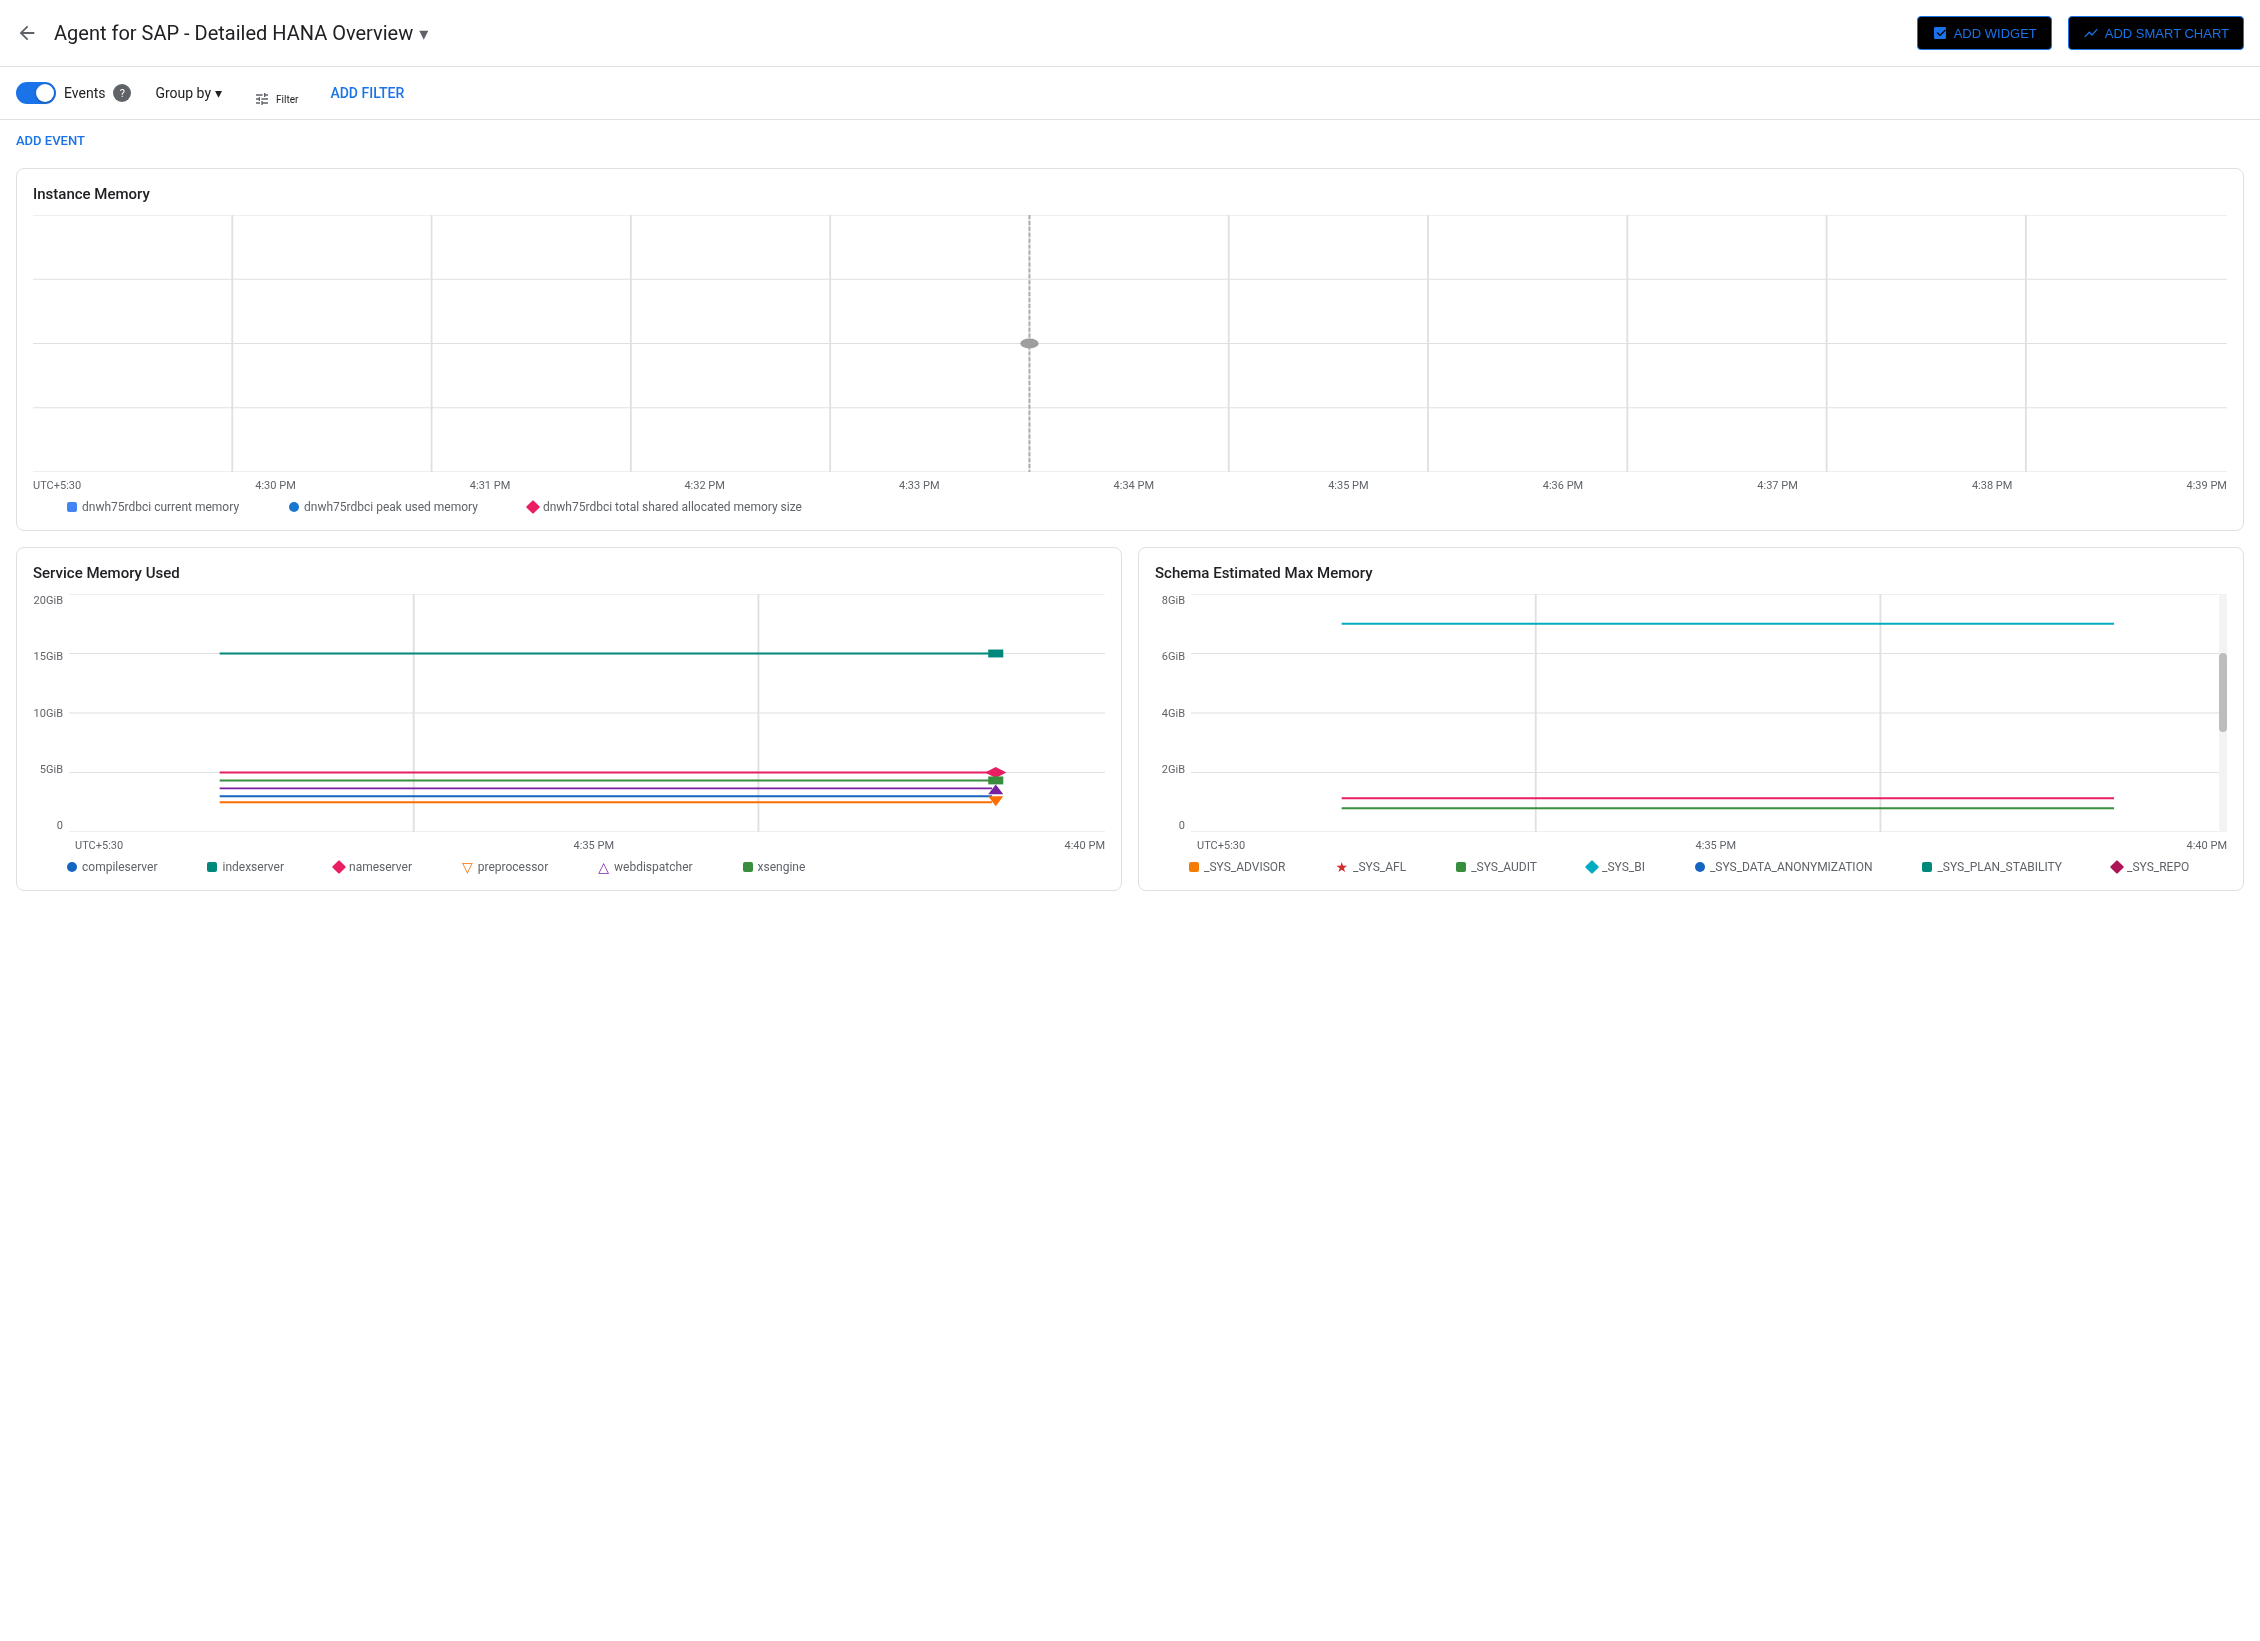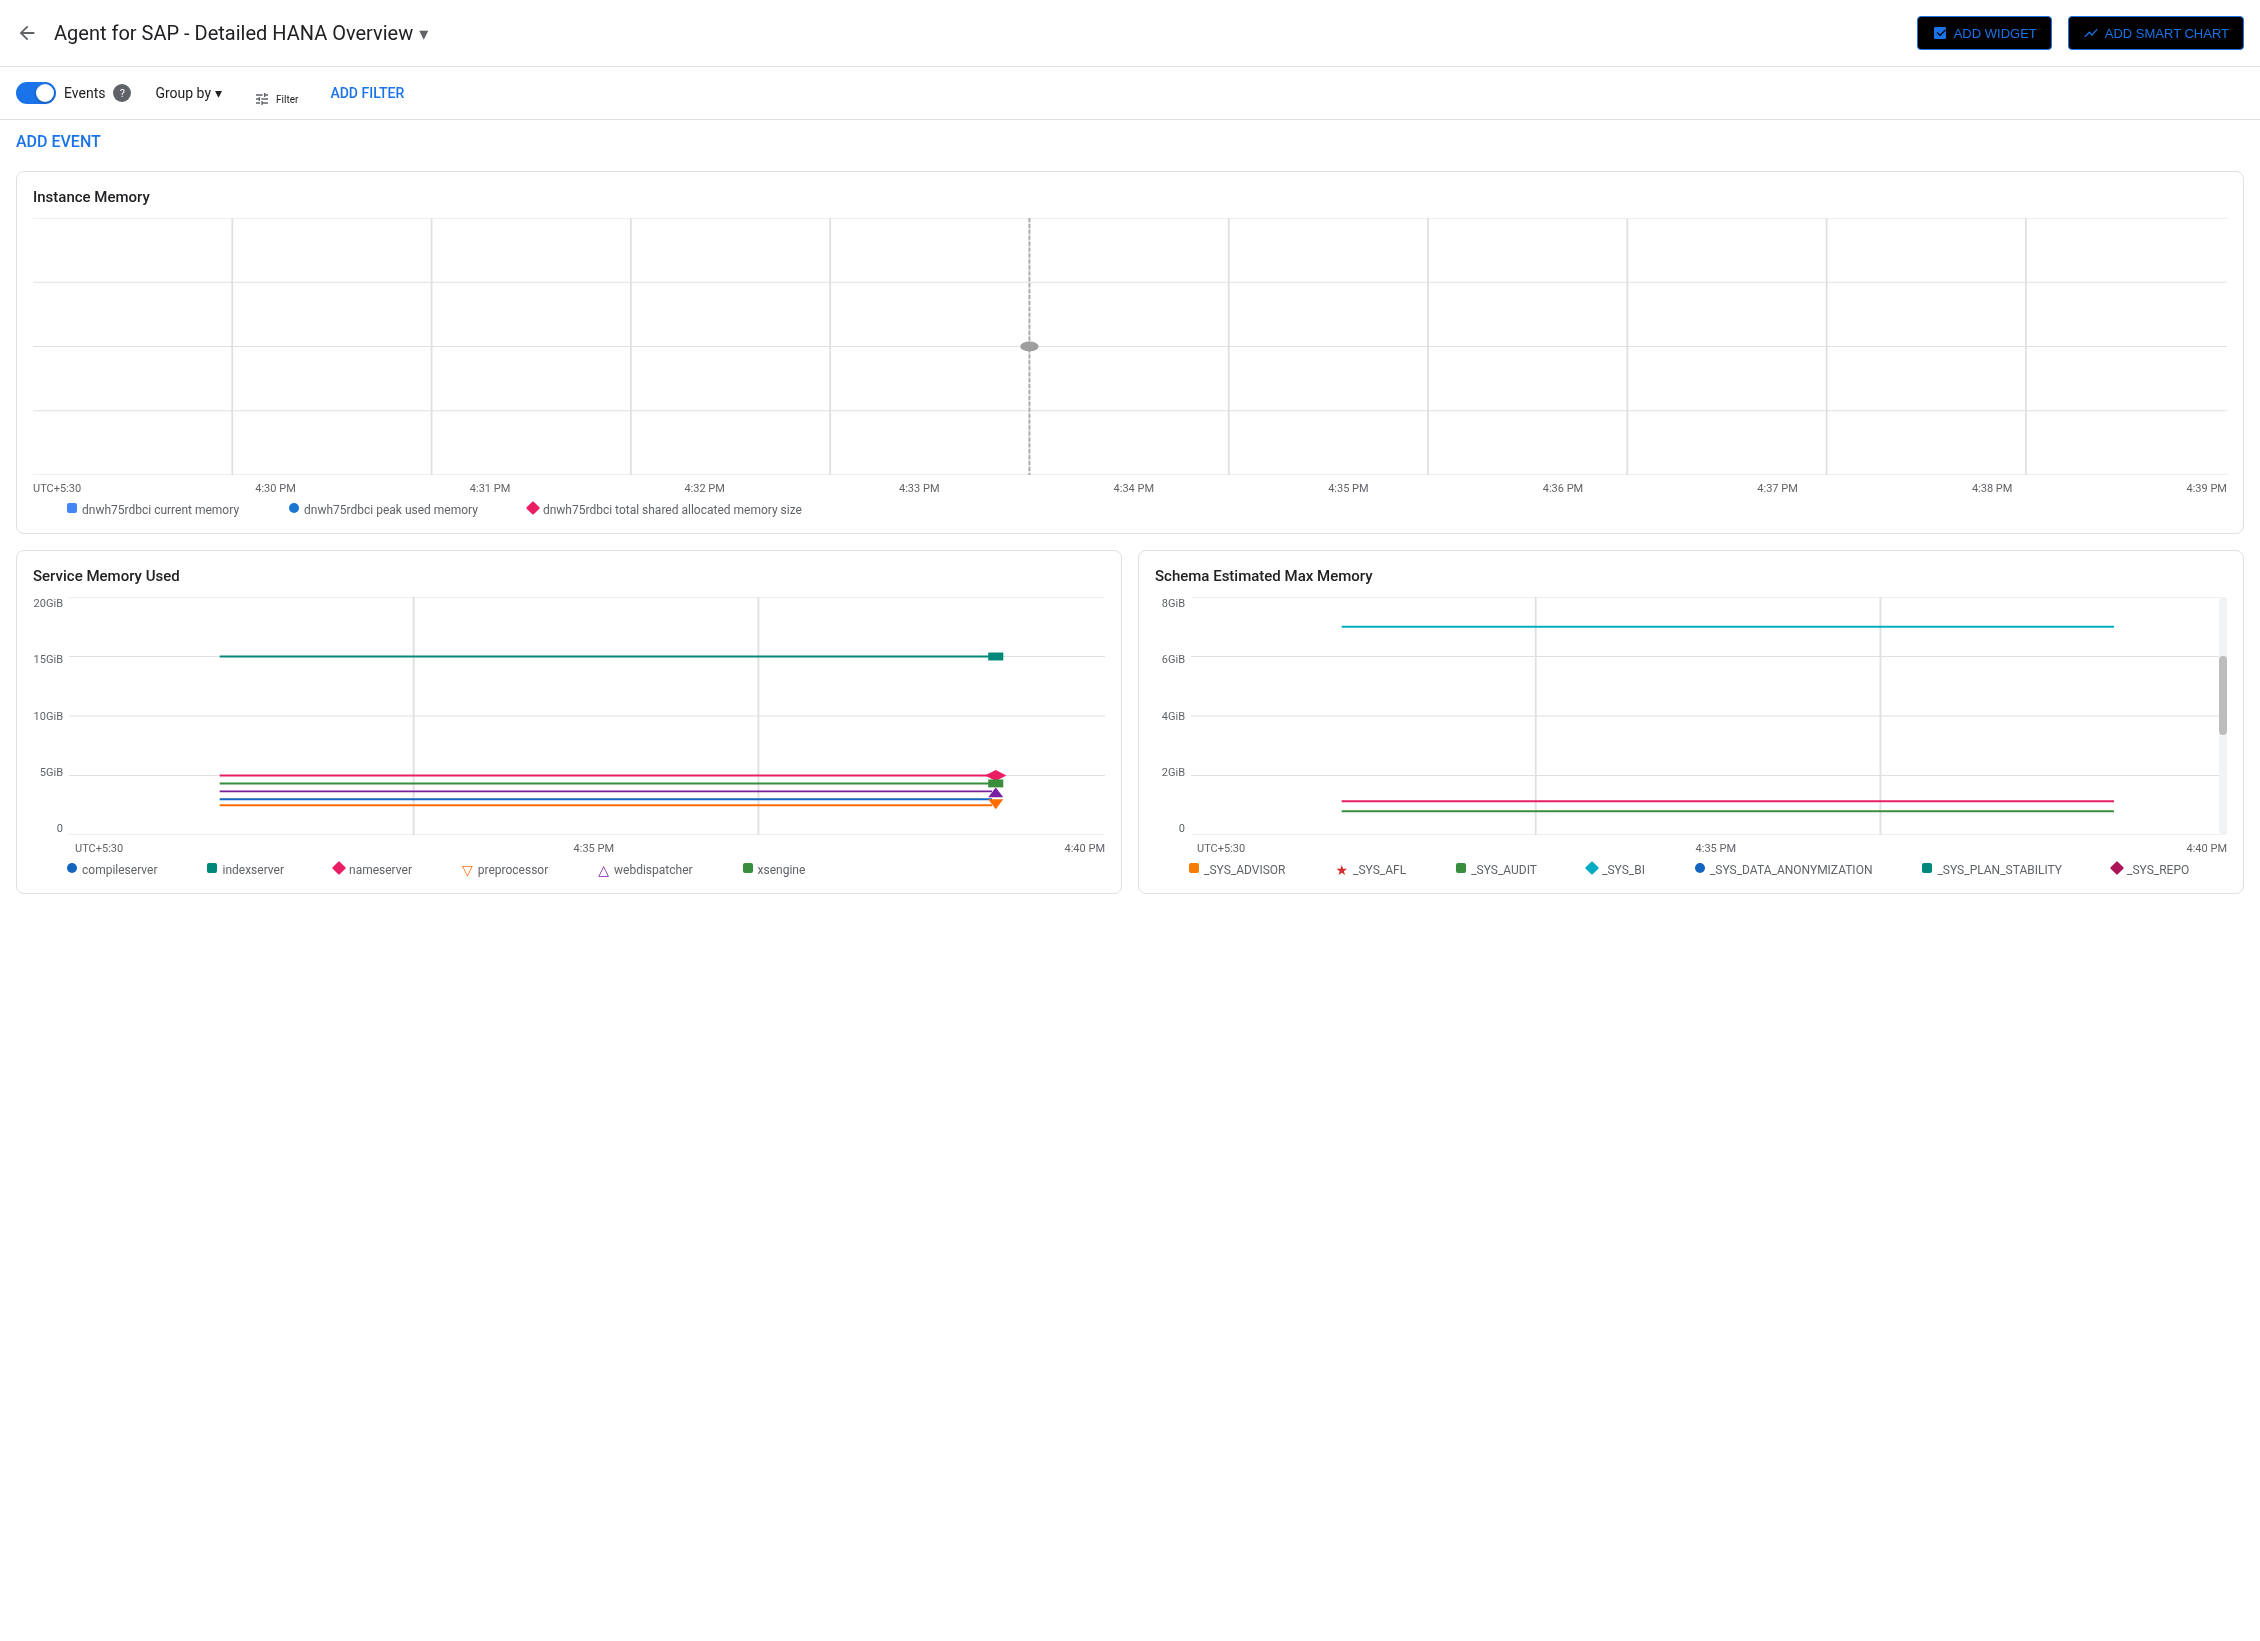--- a/index.html
+++ b/index.html
@@ -128,21 +128,21 @@
       padding: 4px 8px;
       border-radius: 4px;
     }
 
     
     .add-event-bar {
       padding: 12px 16px;
     }
     .add-event-link {
       color: #1a73e8;
-      font-size: 16px;
+      font-size: 13px;
       font-weight: 500;
       cursor: pointer;
       text-transform: uppercase;
     }
 
     
     .charts-container {
       padding: 8px 16px;
     }
 
@@ -185,20 +185,21 @@
     .chart-legend {
       display: flex;
       flex-wrap: wrap;
       gap: 16px;
       margin-top: 8px;
       font-size: 12px;
       color: #5f6368;
     }
     .legend-item {
       display: flex;
+      align-items: center;
       gap: 5px;
       padding-left: 34px;
     }
     .legend-dot {
       width: 10px;
       height: 10px;
       border-radius: 2px;
     }
     .legend-dot-circle {
       width: 10px;

